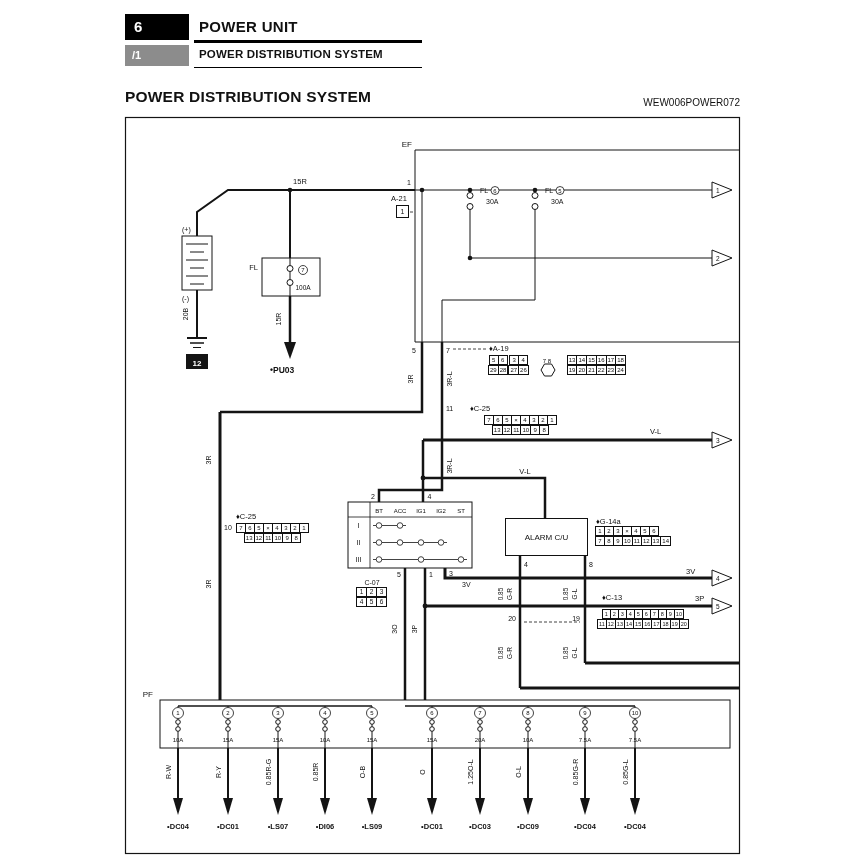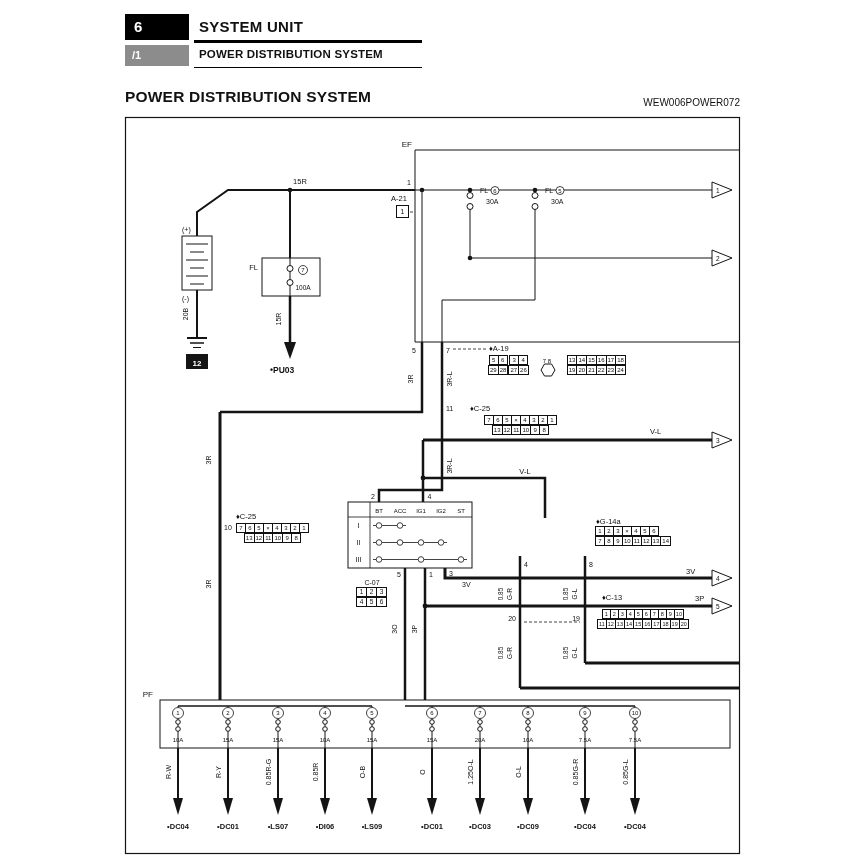--- a/index.html
+++ b/index.html
@@ -41,21 +41,21 @@
   .dash{stroke:#141414;fill:none;stroke-dasharray:3 2;stroke-width:.8}
 </style>
 </head>
 <body>
 
 <div id="stage">
 
   <div class="chapter-box">
     <span>6</span>
   </div>
-  <div class="chapter-title">SYSTEM UNIT</div>
+  <div class="chapter-title">POWER UNIT</div>
   <div class="rule-thick"></div>
   <div class="section-box">
     <span>/1</span>
   </div>
   <div class="section-title">POWER DISTRIBUTION SYSTEM</div>
   <div class="rule-thin"></div>
   <div class="page-title">POWER DISTRIBUTION SYSTEM</div>
   <div class="page-code">WEW006POWER072</div>
 
   <svg id="wires" width="859" height="859" viewBox="0 0 859 859">
@@ -563,14 +563,17 @@
         <span class="cell">2</span>
         <span class="cell">3</span>
       </div>
     <div class="grow">
         <span class="cell">4</span>
         <span class="cell">5</span>
         <span class="cell">6</span>
       </div>
   </div>
 
+  <div class="alarm-box">
+    <span>ALARM C/U</span>
+  </div>
 
 </div>
 
 </body></html>

